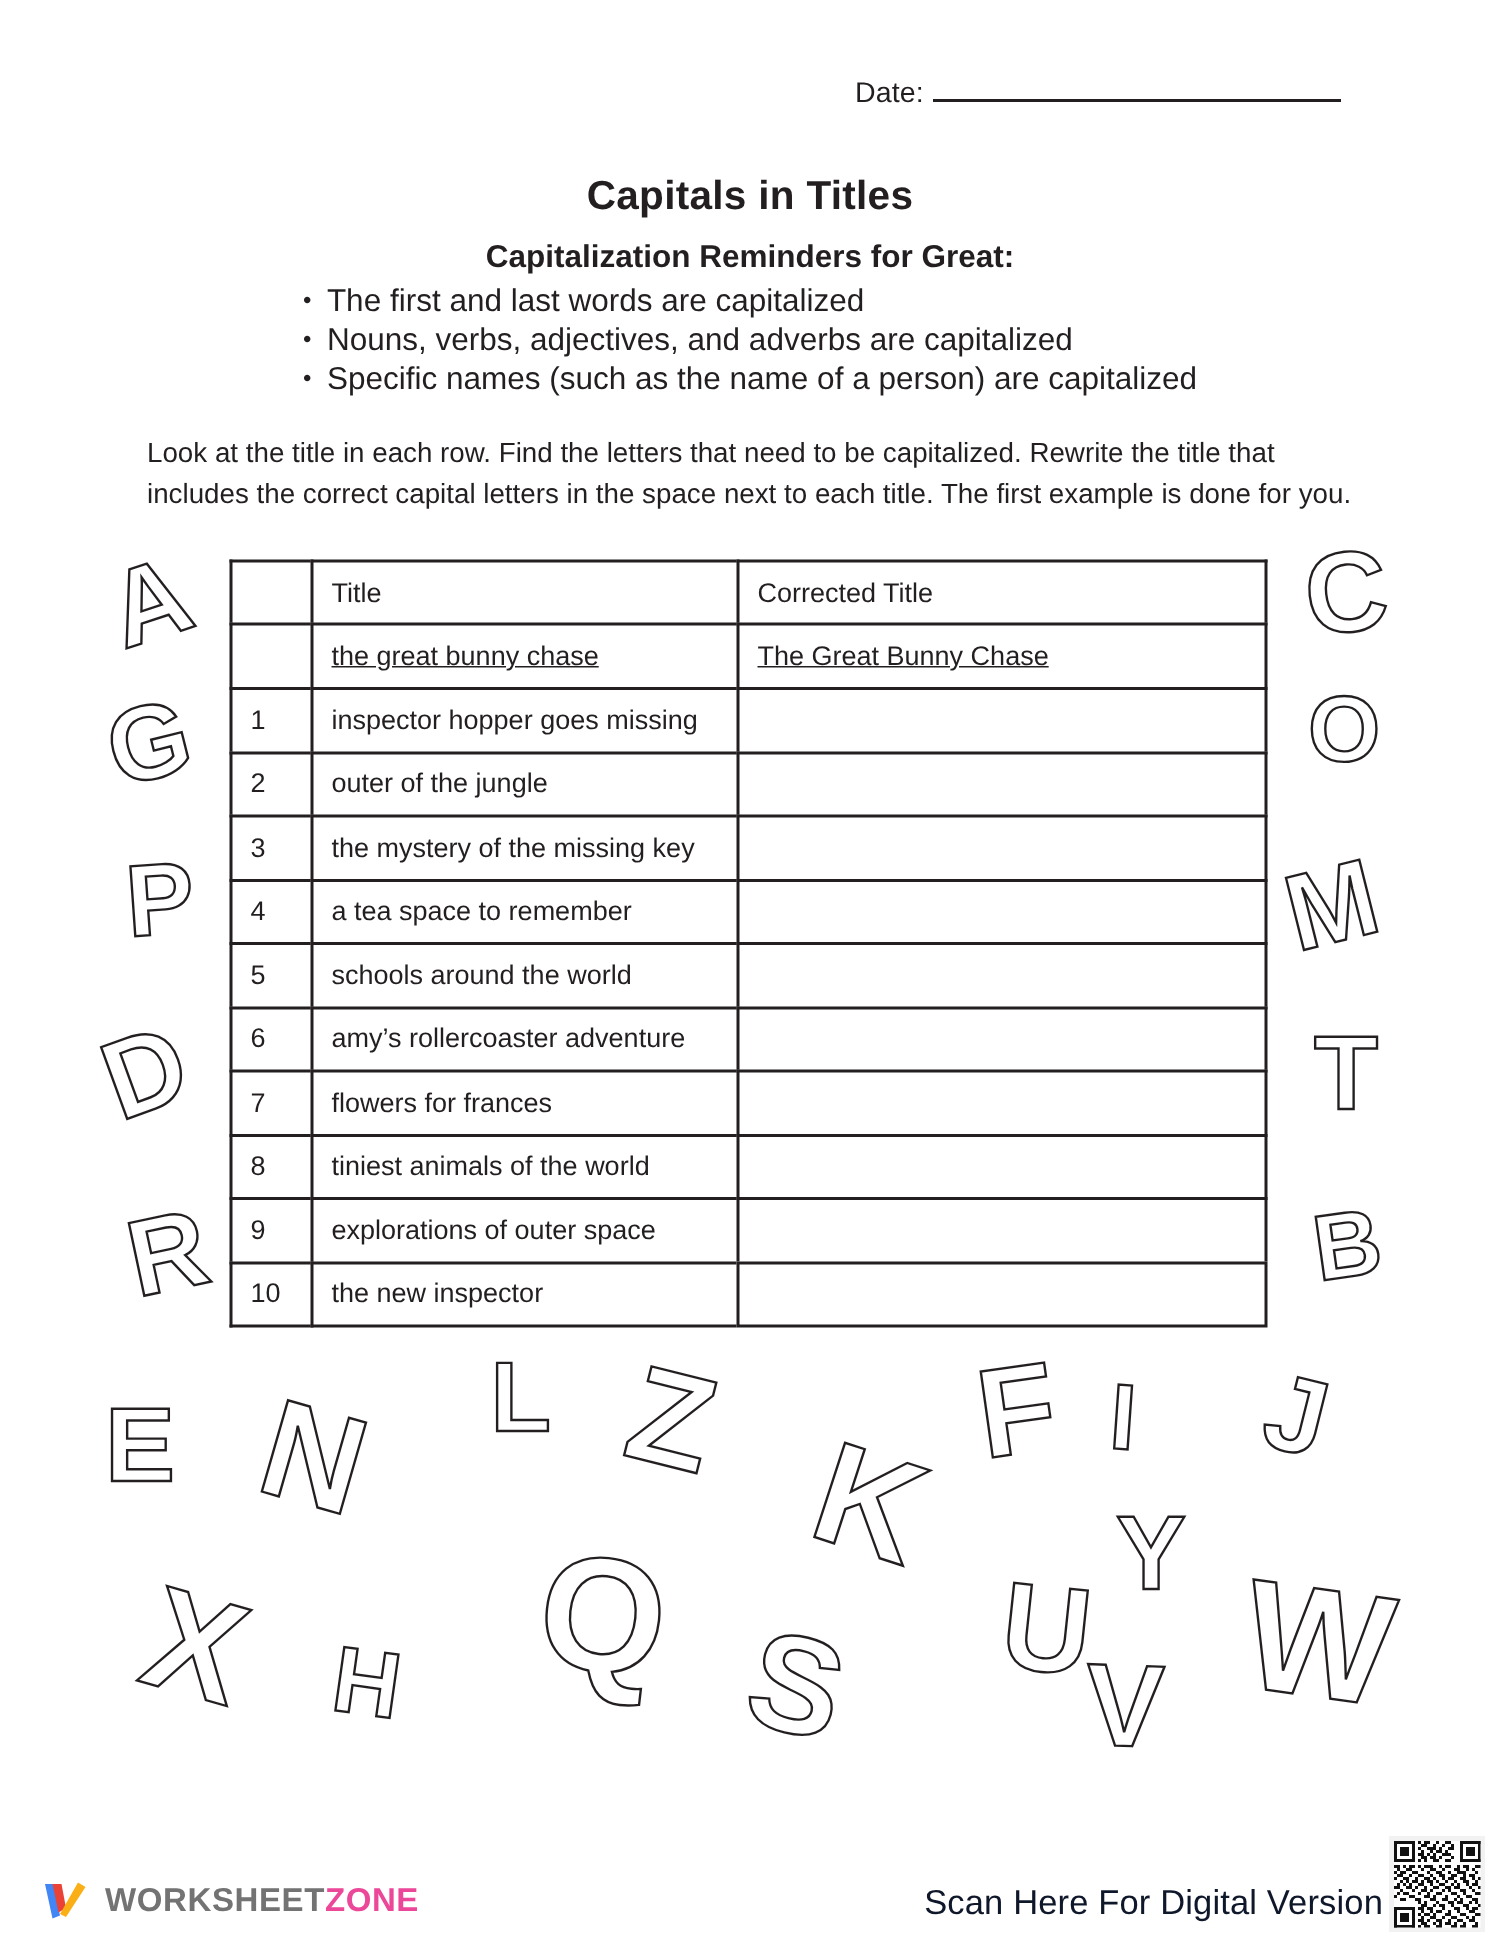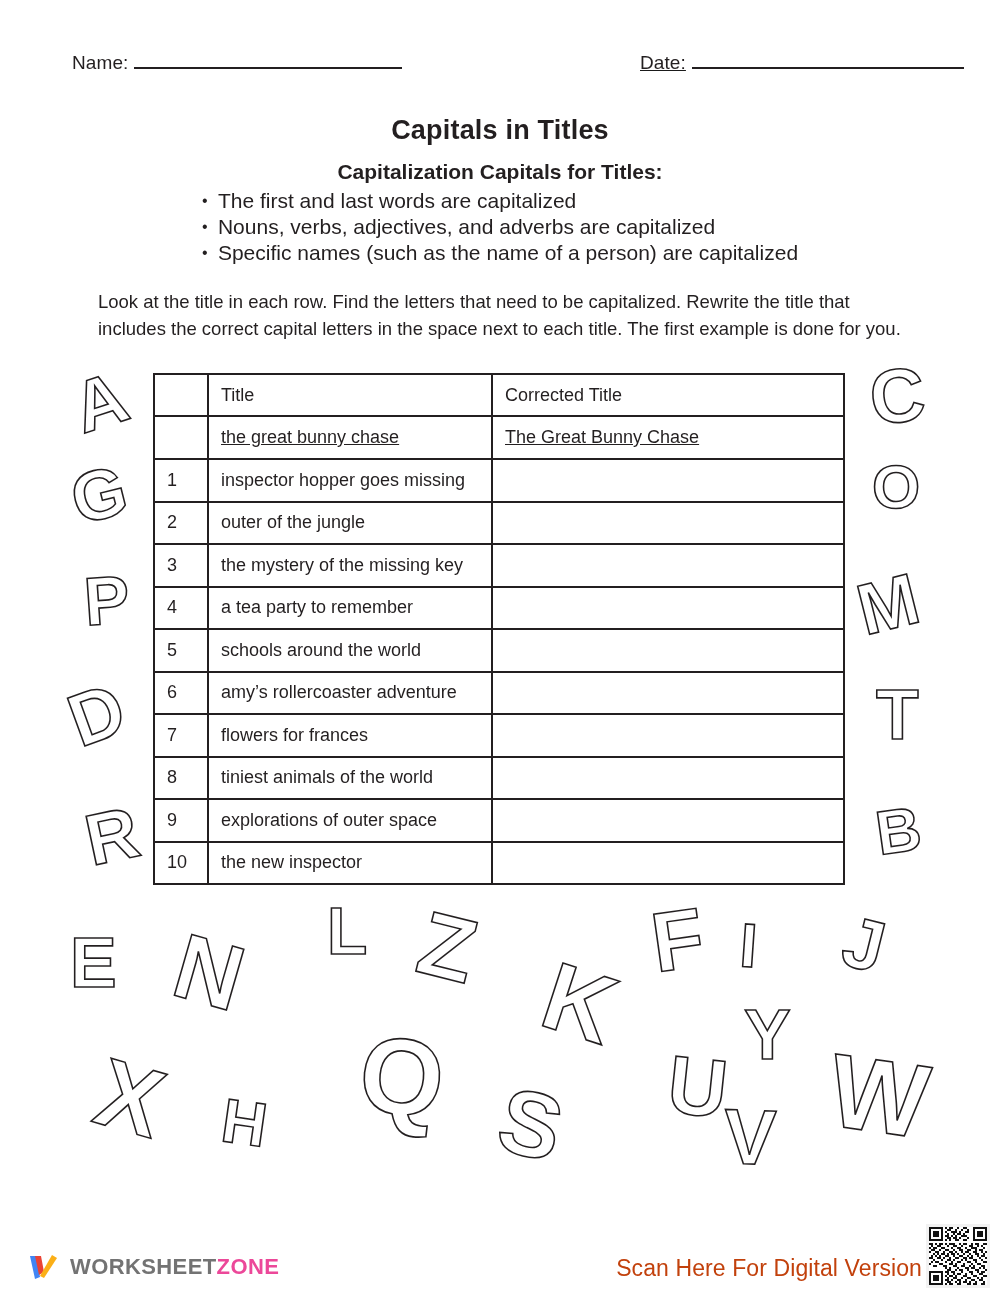--- a/index.html
+++ b/index.html
@@ -10,21 +10,21 @@
     color:#1a1a1a;
     position:relative;
     overflow:hidden;
   }
   .page{position:absolute;inset:0;}
 
   
   .namedate{position:absolute;top:52px;left:0;width:1000px;height:34px;}
   .nd-group{position:absolute;display:flex;align-items:baseline;}
   .nd-group.name{left:72px;}
-  .nd-group.date{left:640px;text-decoration:underline;}
+  .nd-group.date{left:570px;}
   .nd-label{font-size:19px;color:#231f20;letter-spacing:.1px;}
   .nd-rule{display:inline-block;border-bottom:2.2px solid #231f20;margin-left:6px;}
   .nd-group.name .nd-rule{width:268px;}
   .nd-group.date .nd-rule{width:272px;}
 
   
   .main-title{
     position:absolute;top:115px;left:0;width:1000px;text-align:center;
     font-size:27px;font-weight:bold;color:#231f20;letter-spacing:.2px;
   }
@@ -90,43 +90,39 @@
 
   
   .footer{position:absolute;left:0;bottom:0;width:1000px;height:60px;}
   .logo{position:absolute;left:28px;bottom:10px;display:flex;align-items:center;}
   .logo-mark{width:34px;height:34px;position:relative;margin-right:8px;}
   .logo-text{font-size:22px;font-weight:bold;letter-spacing:.4px;}
   .logo-text .ws{color:#737373;}
   .logo-text .zn{color:#ec4899;}
   .scan{
     position:absolute;right:78px;bottom:12px;
-    font-size:23px;color:#c2410c;letter-spacing:.1px;
+    font-size:23px;color:#0f172a;letter-spacing:.1px;
   }
   .qr{position:absolute;right:10px;bottom:6px;width:64px;height:64px;background:#f2f2f2;padding:3px;box-sizing:border-box;}
   .qr svg{display:block;}
 </style>
 </head>
 <body>
 
 <div class="page">
 
   <div class="namedate">
-    <div class="nd-group name">
-      <span class="nd-label">Name:</span>
-      <span class="nd-rule"></span>
-    </div>
     <div class="nd-group date">
       <span class="nd-label">Date:</span>
       <span class="nd-rule"></span>
     </div>
   </div>
 
   <div class="main-title">Capitals in Titles</div>
-  <div class="sub-title">Capitalization Capitals for Titles:</div>
+  <div class="sub-title">Capitalization Reminders for Great:</div>
 
   <div class="reminders">
     <ul>
       <li>The first and last words are capitalized</li>
       <li>Nouns, verbs, adjectives, and adverbs are capitalized</li>
       <li>Specific names (such as the name of a person) are capitalized</li>
     </ul>
   </div>
 
   <div class="instructions">Look at the title in each row.  Find the letters that need to be capitalized.  Rewrite the title that includes the correct capital letters in the space next to each title. The first example is done for you.</div>
@@ -161,21 +157,21 @@
           <td class="ttl">outer of the jungle</td>
           <td class="ans"></td>
         </tr>
         <tr class="data">
           <td class="num">3</td>
           <td class="ttl">the mystery of the missing key</td>
           <td class="ans"></td>
         </tr>
         <tr class="data">
           <td class="num">4</td>
-          <td class="ttl">a tea party to remember</td>
+          <td class="ttl">a tea space to remember</td>
           <td class="ans"></td>
         </tr>
         <tr class="data">
           <td class="num">5</td>
           <td class="ttl">schools around the world</td>
           <td class="ans"></td>
         </tr>
         <tr class="data">
           <td class="num">6</td>
           <td class="ttl">amy’s rollercoaster adventure</td>

